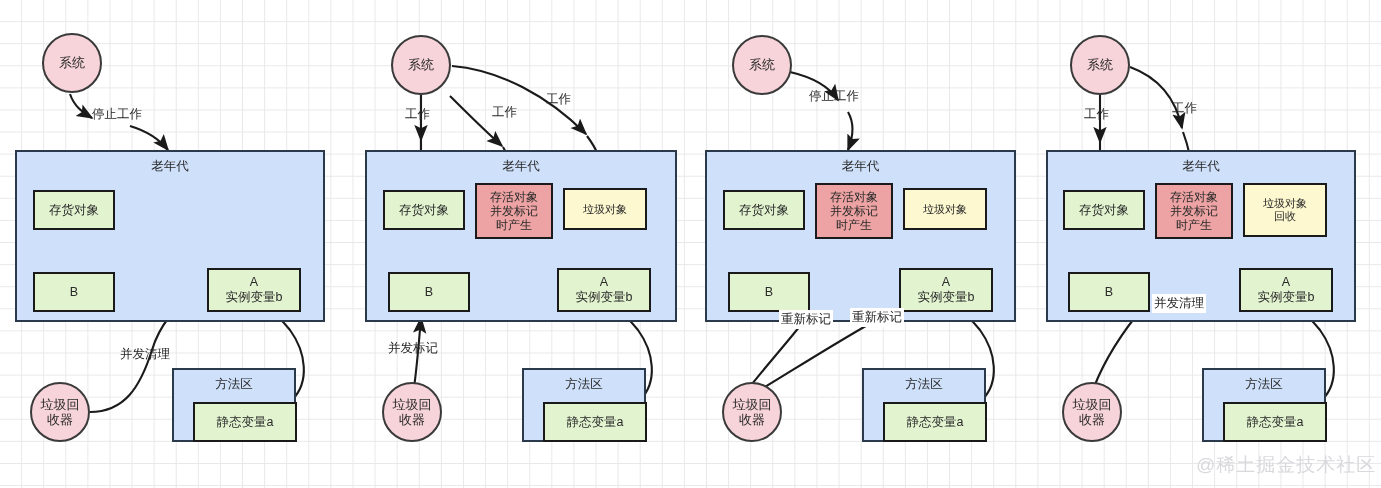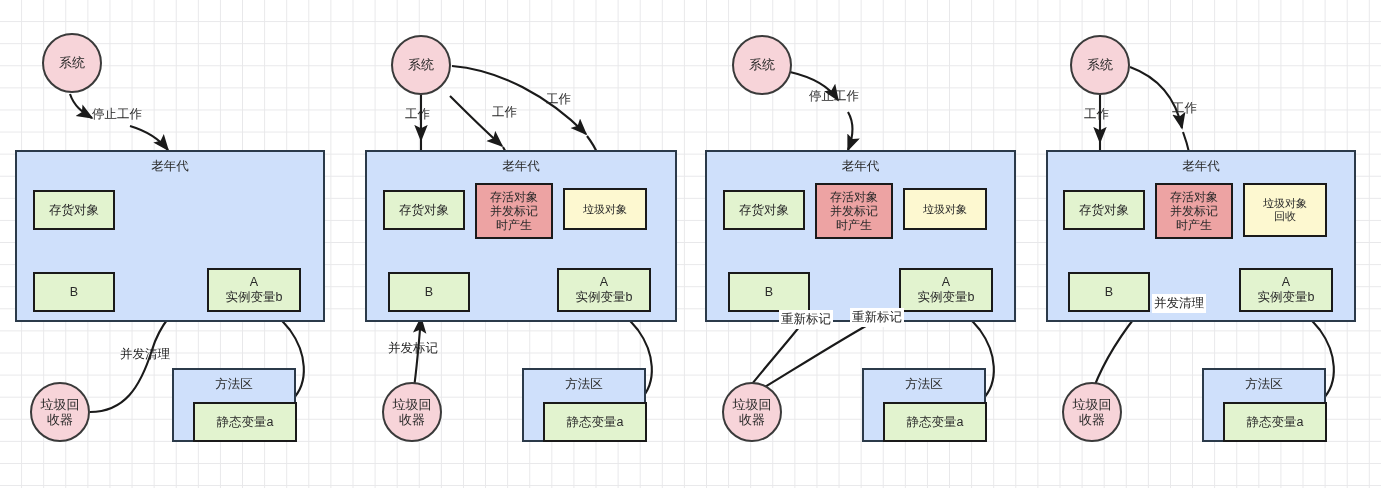--- a/index.html
+++ b/index.html
@@ -233,14 +233,15 @@
       <span class="rtitle">方法区</span>
     </div>
     <div class="node boxg" style="left:1223px;top:402px;width:104px;height:40px;">
       <span>静态变量a</span>
     </div>
 
     <span class="edge-label" style="left:1084px;top:106px;">工作</span>
     <span class="edge-label" style="left:1172px;top:100px;">工作</span>
     <span class="edge-label boxed" style="left:1152px;top:294px;">并发清理</span>
 
+    <span class="wm" style="left:1196px;top:452px;">@稀土掘金技术社区</span>
   </div>
 </div>
 
 </body></html>

